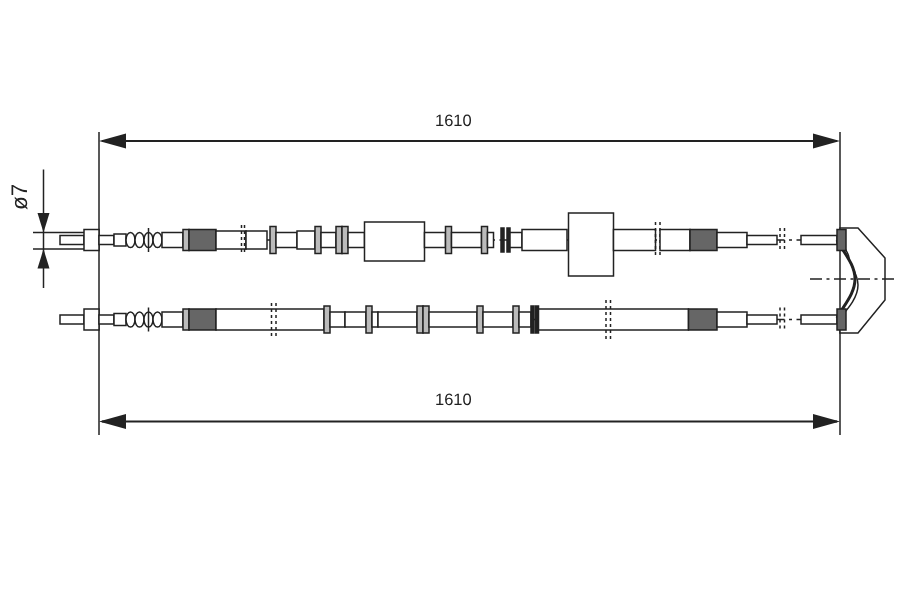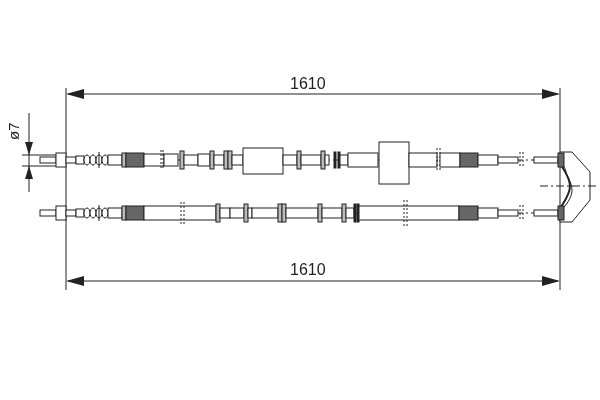--- a/index.html
+++ b/index.html
@@ -1,18 +1,18 @@
 <!DOCTYPE html>
 <html><head>
 <meta charset="utf-8">
 <style>
   html, body { margin: 0; padding: 0; background: #ffffff; }
   body { width: 600px; height: 400px; overflow: hidden; position: relative; font-family: "Liberation Sans", sans-serif; }
   #drawing { position: absolute; left: 0; top: 0; width: 600px; height: 400px; }
-  .dim-label { position: absolute; font-family: "Liberation Sans", sans-serif; font-size: 16px; color: #222; line-height: 1; }
+  .dim-label { position: absolute; font-family: "Liberation Sans", sans-serif; font-size: 11px; color: #222; line-height: 1; }
   .dim-top { left: 290px; top: 76px; }
   .dim-bottom { left: 290px; top: 262px; }
   .dia-label { position: absolute; left: 4px; top: 112px; font-size: 15px; color: #222; transform: rotate(-90deg); transform-origin: left top; white-space: nowrap; }
 </style>
 </head>
 <body>
 
 <svg id="drawing" viewBox="0 0 600 400" xmlns="http://www.w3.org/2000/svg">
   <defs>
     <marker id="arr" viewBox="0 0 10 10" refX="10" refY="5" markerWidth="10" markerHeight="6" orient="auto-start-reverse" markerUnits="userSpaceOnUse">

